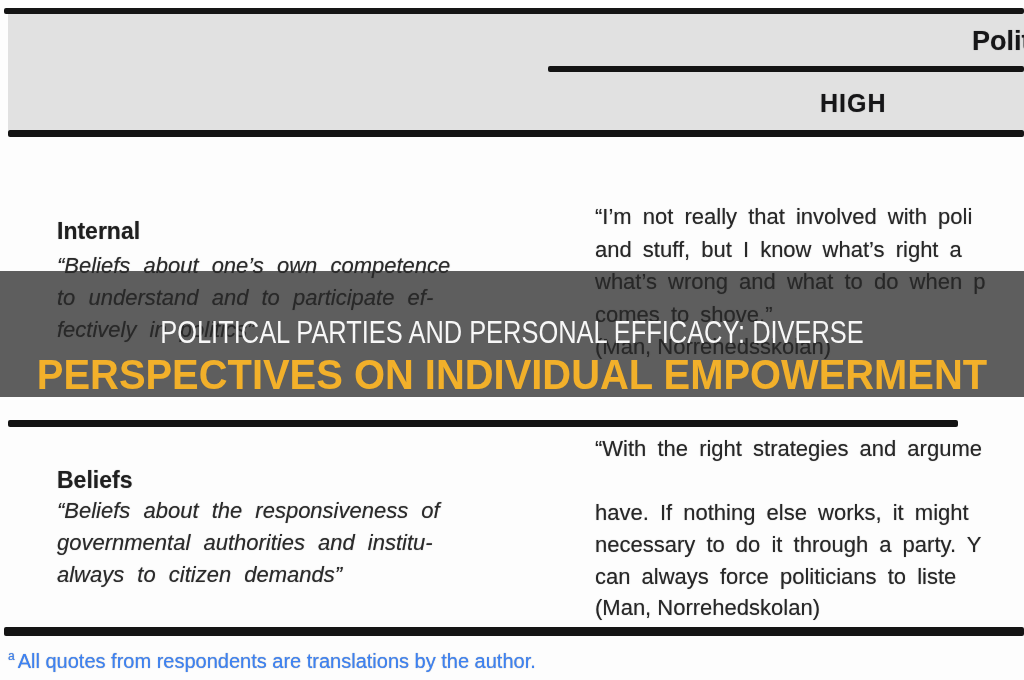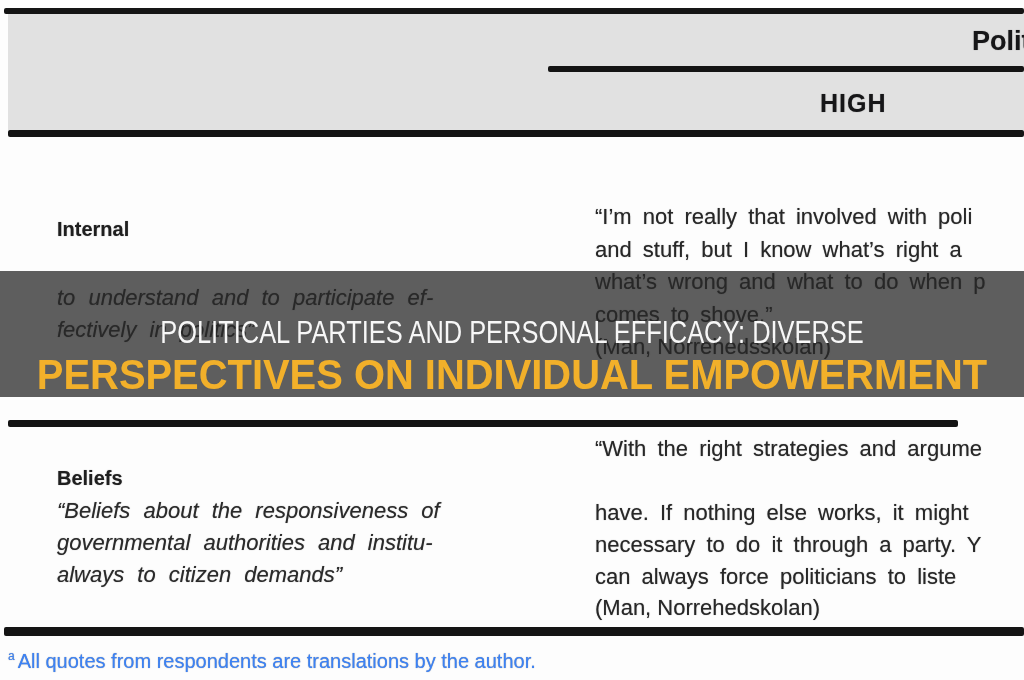--- a/index.html
+++ b/index.html
@@ -6,21 +6,21 @@
   .stage{
     position:relative;width:1024px;height:680px;overflow:hidden;
     background:#fdfdfd;font-family:"Liberation Sans",sans-serif;
   }
   
   .doc{position:absolute;inset:0;color:#2c2c2c;}
   .doc .txt{text-shadow:0 0 1px rgba(50,50,50,.55);}
   .hline{position:absolute;background:#141414;border-radius:2px;}
   .band{position:absolute;left:8px;right:0;top:14px;height:116px;background:#e1e1e1;}
   .tline{position:absolute;white-space:nowrap;}
-  .caplabel{font-weight:bold;font-size:20px;color:#1f1f1f;}
+  .caplabel{font-weight:bold;font-size:23px;color:#1f1f1f;}
   .def{font-style:italic;font-size:22px;word-spacing:7px;color:#2a2a2a;}
   .quote{font-size:22px;word-spacing:5px;color:#272727;}
   .attr{font-size:22px;color:#272727;}
   .hdr-part{font-weight:bold;font-size:27px;color:#161618;}
   .hdr-high{font-weight:bold;font-size:25px;letter-spacing:1px;color:#161618;margin-left:24px;}
   .footnote{position:absolute;left:8px;top:649px;font-size:20px;color:#3b82f6;white-space:nowrap;}
   .footnote sup{font-size:12px;vertical-align:super;margin-right:3px;}
   
   .banner{
     position:absolute;left:0;top:271px;width:1024px;height:126px;
@@ -47,20 +47,21 @@
   <div class="doc">
 
     <div class="hline" style="left:4px;top:8px;width:1020px;height:6px;"></div>
     <div class="band"></div>
     <div class="tline txt hdr-part" style="left:972px;top:26px;">Polit</div>
     <div class="hline" style="left:548px;top:66px;width:476px;height:6px;"></div>
     <div class="tline txt hdr-high" style="left:796px;top:89px;">HIGH</div>
     <div class="hline" style="left:8px;top:130px;width:1016px;height:7px;"></div>
 
     <div class="tline txt caplabel" style="left:57px;top:218px;">Internal</div>
+    <div class="tline txt def" style="left:57px;top:253px;">“Beliefs about one’s own competence</div>
     <div class="tline txt def" style="left:57px;top:285px;">to understand and to participate ef-</div>
     <div class="tline txt def" style="left:57px;top:317px;">fectively in politics”</div>
 
     <div class="tline txt quote" style="left:595px;top:204px;">“I’m not really that involved with poli</div>
     <div class="tline txt quote" style="left:595px;top:237px;">and stuff, but I know what’s right a</div>
     <div class="tline txt quote" style="left:595px;top:269px;">what’s wrong and what to do when p</div>
     <div class="tline txt quote" style="left:595px;top:302px;">comes to shove.”</div>
     <div class="tline txt attr" style="left:595px;top:334px;">(Man, Norrehedsskolan)</div>
 
     <div class="hline" style="left:8px;top:420px;width:950px;height:7px;"></div>

